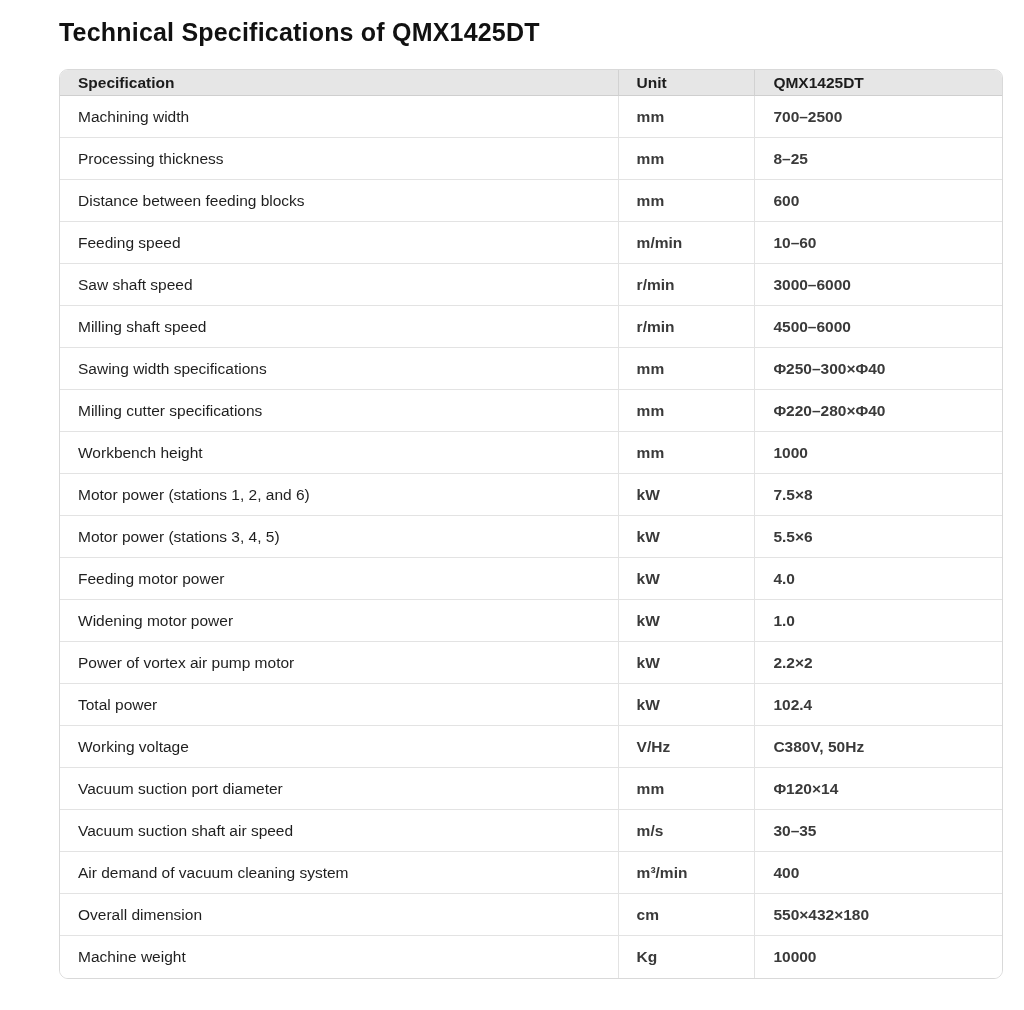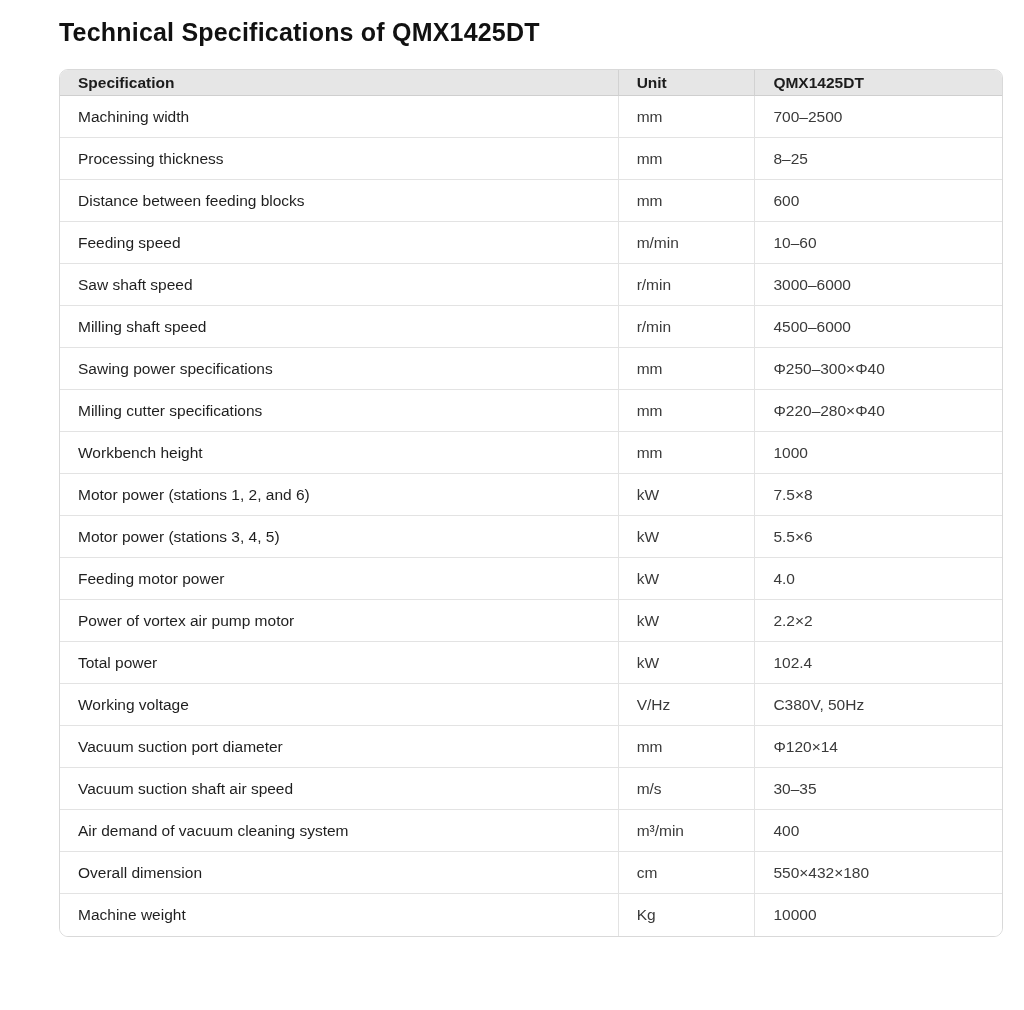--- a/index.html
+++ b/index.html
@@ -54,21 +54,21 @@
   }
   table.spec-table tbody th:last-child,
   table.spec-table tbody td:last-child { border-right: none; }
   table.spec-table tbody tr:last-child th,
   table.spec-table tbody tr:last-child td { border-bottom: none; }
   table.spec-table tbody th {
     font-weight: 400;
     color: #1f1f1f;
   }
   table.spec-table tbody td {
-    font-weight: 400;
+    font-weight: 700;
     color: #3a3a3a;
   }
   col.col-spec  { width: 560px; }
   col.col-unit  { width: 137px; }
   col.col-value { width: 247px; }
 </style>
 </head>
 <body>
 
 <div class="page">
@@ -113,21 +113,21 @@
           <th>Saw shaft speed</th>
           <td>r/min</td>
           <td>3000–6000</td>
         </tr>
         <tr>
           <th>Milling shaft speed</th>
           <td>r/min</td>
           <td>4500–6000</td>
         </tr>
         <tr>
-          <th>Sawing power specifications</th>
+          <th>Sawing width specifications</th>
           <td>mm</td>
           <td>Φ250–300×Φ40</td>
         </tr>
         <tr>
           <th>Milling cutter specifications</th>
           <td>mm</td>
           <td>Φ220–280×Φ40</td>
         </tr>
         <tr>
           <th>Workbench height</th>
@@ -141,20 +141,25 @@
         </tr>
         <tr>
           <th>Motor power (stations 3, 4, 5)</th>
           <td>kW</td>
           <td>5.5×6</td>
         </tr>
         <tr>
           <th>Feeding motor power</th>
           <td>kW</td>
           <td>4.0</td>
+        </tr>
+        <tr>
+          <th>Widening motor power</th>
+          <td>kW</td>
+          <td>1.0</td>
         </tr>
         <tr>
           <th>Power of vortex air pump motor</th>
           <td>kW</td>
           <td>2.2×2</td>
         </tr>
         <tr>
           <th>Total power</th>
           <td>kW</td>
           <td>102.4</td>

